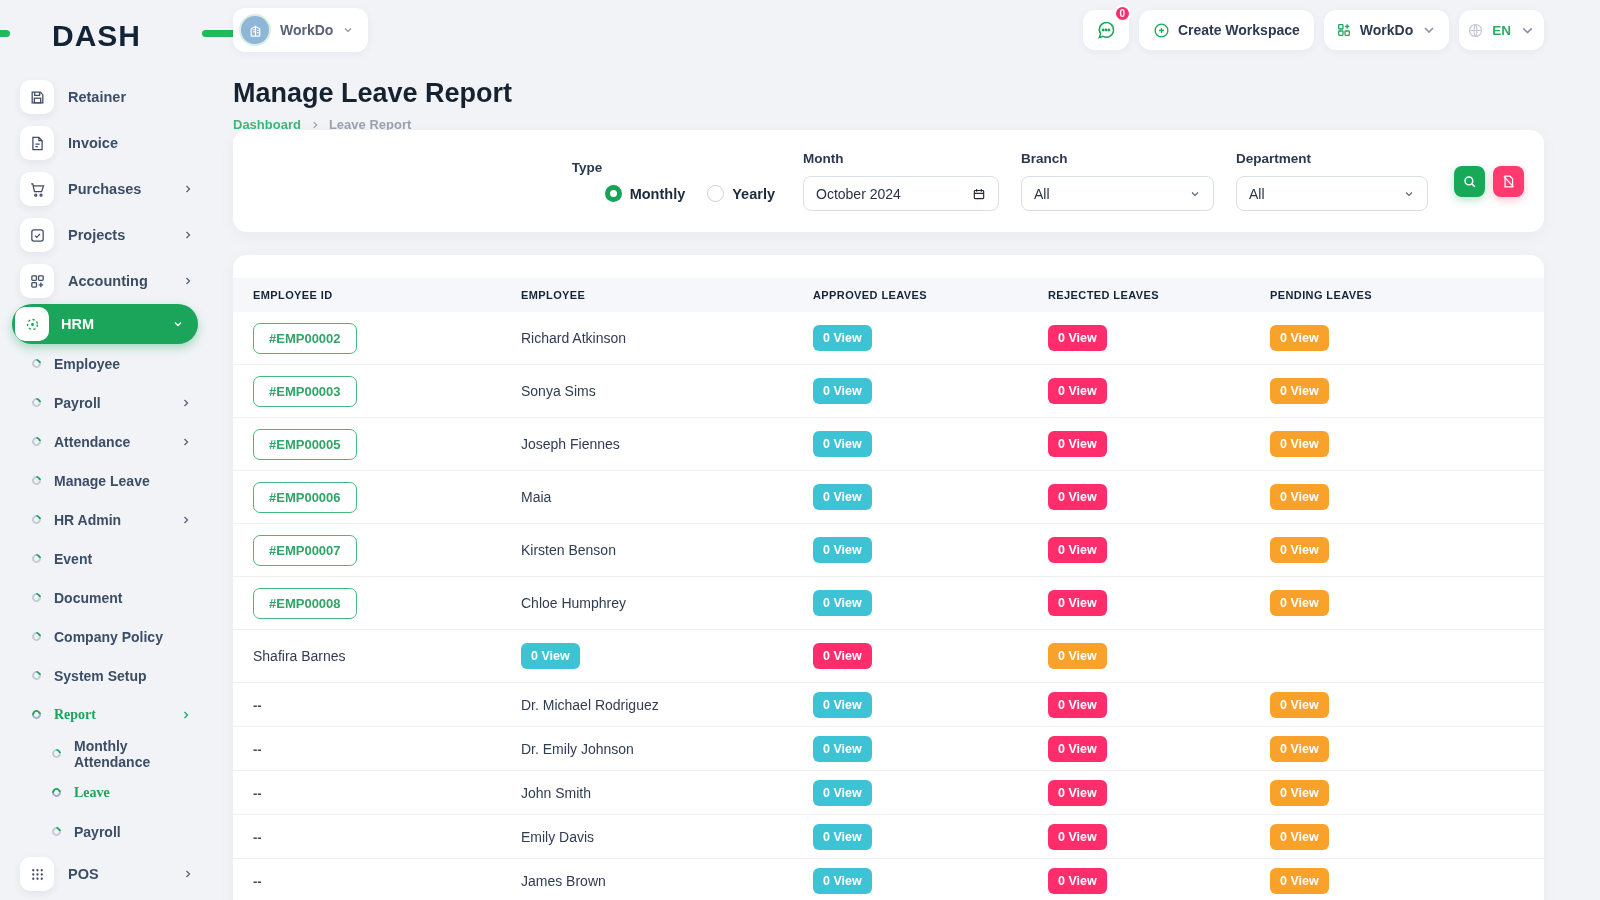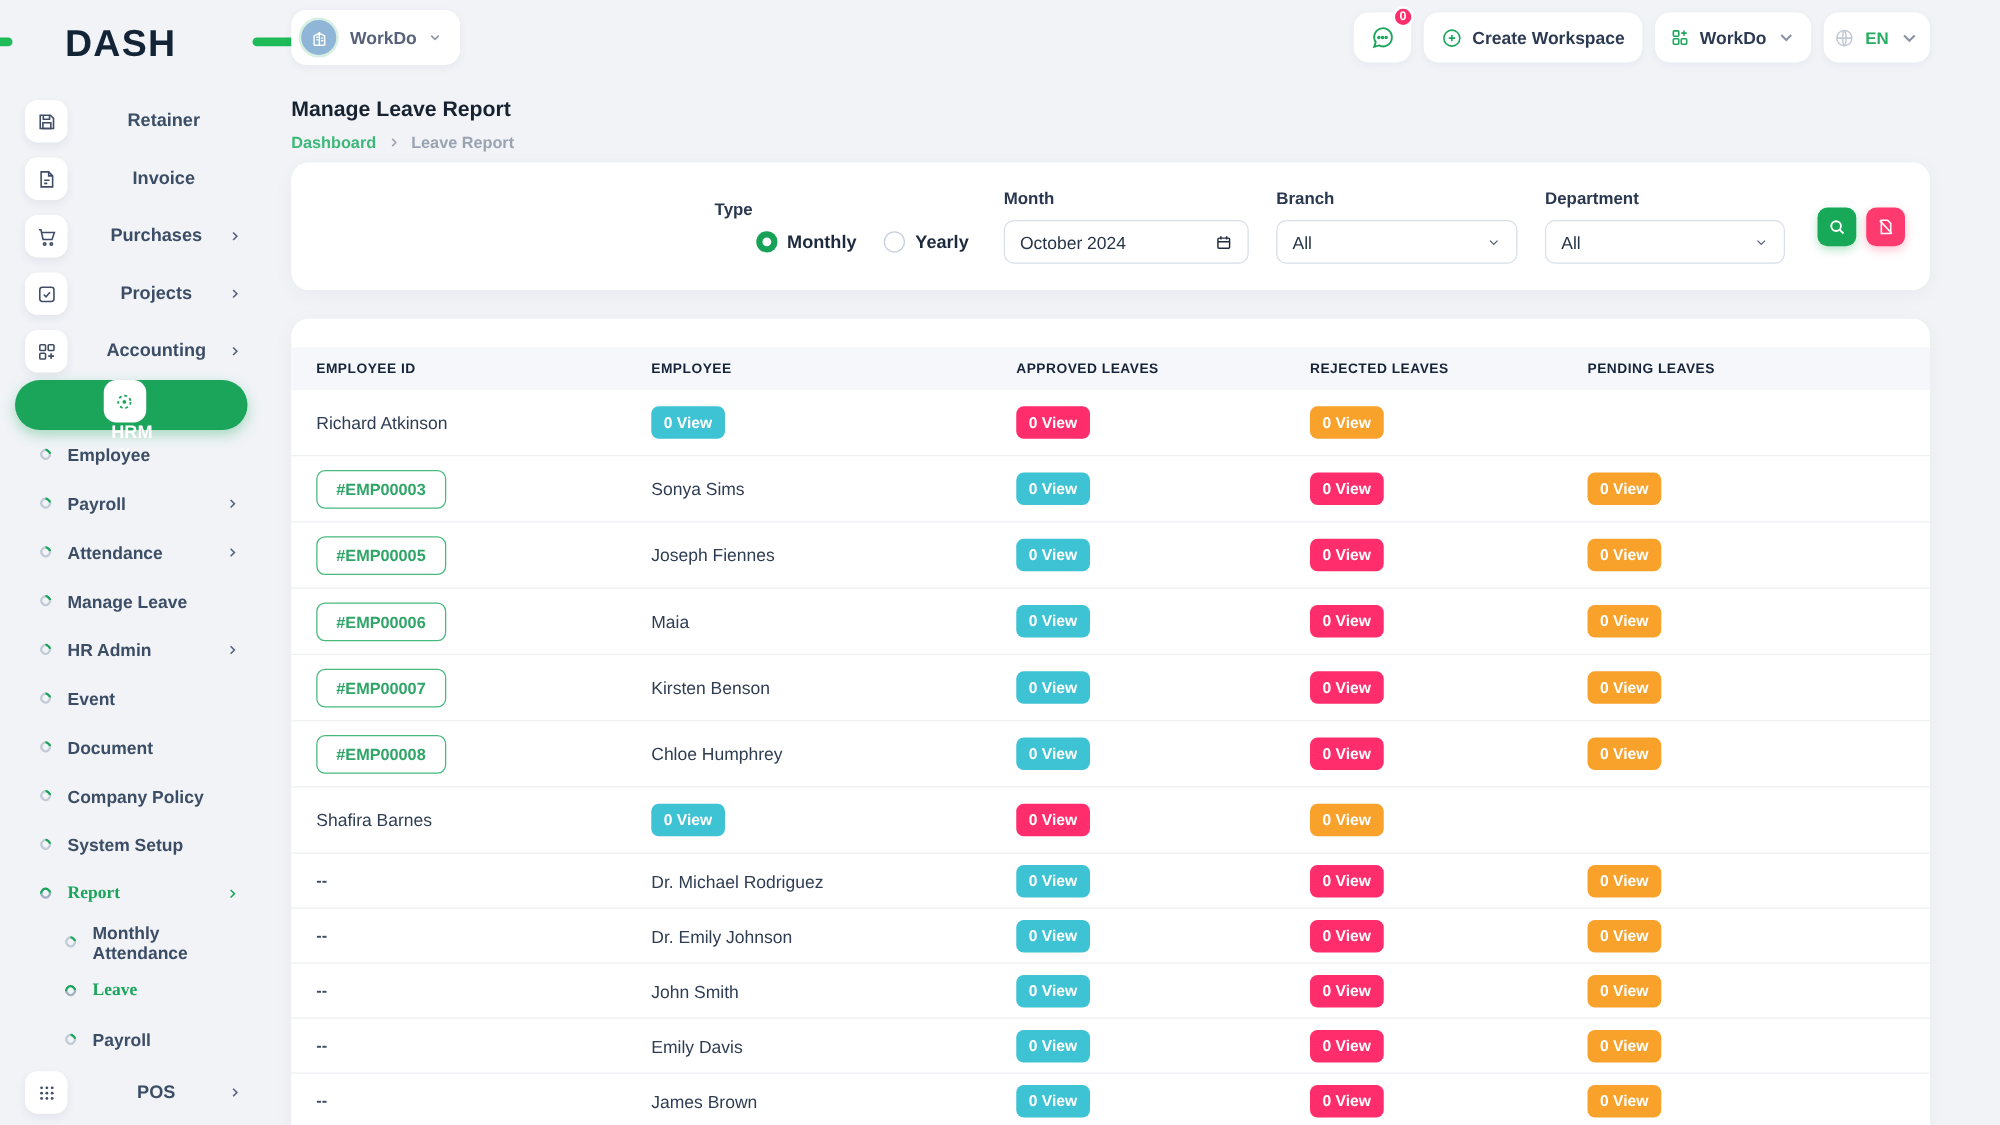--- a/index.html
+++ b/index.html
@@ -12,24 +12,24 @@
   .sidebar { position:absolute; left:0; top:0; width:212px; height:900px; padding-top:10px; }
   .logo { height:52px; display:flex; align-items:center; padding-left:52px; position:relative; }
   .logo-text { font-size:30px; font-weight:800; letter-spacing:1px; color:#132437; font-style:normal; position:relative; }
   .logo-dash-l { position:absolute; left:-4px; top:20px; width:14px; height:7px; background:#1fbb58; border-radius:4px; }
   .logo-dash-r { position:absolute; right:-26px; top:20px; width:36px; height:7px; background:#1fbb58; border-radius:4px; }
   .nav { padding-top:12px; }
   .nav-main { height:46px; display:flex; align-items:center; padding:0 18px 0 20px; cursor:pointer; }
   .icon-sq { width:34px; height:34px; background:#fff; border-radius:10px; display:flex; align-items:center; justify-content:center;
              box-shadow:0 3px 8px rgba(25,40,70,.07); color:#3f4e66; flex:0 0 34px; }
   .icon-sq svg { width:17px; height:17px; }
-  .nav-main .lbl { margin-left:14px; font-size:14.5px; font-weight:700; color:#3c4d66; flex:1;text-align:center; }
+  .nav-main .lbl { margin-left:14px; font-size:14.5px; font-weight:700; color:#3c4d66; flex:1; }
   .nav-main .chev, .nav-sub .chev { color:#55627a; display:flex; }
   .chev svg { width:12px; height:12px; }
-  .nav-main.active { margin:0 14px 0 12px; padding:0 14px 0 3px; height:40px; background:#1ba55b; border-radius:40px; box-shadow:0 4px 10px rgba(27,165,91,.35);flex-direction:column; }
+  .nav-main.active { margin:0 14px 0 12px; padding:0 14px 0 3px; height:40px; background:#1ba55b; border-radius:40px; box-shadow:0 4px 10px rgba(27,165,91,.35); }
   .nav-main.active .icon-sq { color:#1ba55b; box-shadow:none; }
   .nav-main.active .lbl { color:#fff; margin-left:12px; }
   .nav-main.active .chev { color:#fff; }
   .nav-sub { height:39px; display:flex; align-items:center; padding:0 20px 0 32px; cursor:pointer; }
   .nav-sub.ind2 { padding-left:52px; }
   .ring { width:9px; height:9px; border-radius:50%; border:2px solid #c2cbd6; border-top-color:#1ba55b; transform:rotate(40deg); flex:0 0 9px; }
   .nav-sub .lbl { margin-left:13px; font-size:14px; font-weight:700; color:#3c4d66; flex:1; }
   .nav-sub.active .lbl { color:#1ba55b;font-family:Liberation Serif, serif; }
   .nav-sub.active .ring { border-color:#9fb0c2; border-top-color:#1ba55b; border-left-color:#1ba55b; }
   .nav-sub.active .chev { color:#1ba55b; }
@@ -51,21 +51,21 @@
   .wd-pill { height:40px; padding:0 12px; gap:8px; color:#1ba55b; }
   .wd-pill svg { width:16px; height:16px; }
   .wd-pill .t { font-size:14px; font-weight:700; color:#2c3a52; }
   .wd-pill .chev, .lang-pill .chev, .ws-pill .chev { color:#8a93a5; display:flex; }
   .lang-pill { height:40px; padding:0 8px; gap:8px; }
   .lang-pill .globe { color:#c2c9d4; display:flex; }
   .lang-pill svg { width:17px; height:17px; }
   .lang-pill .t { font-size:13.5px; font-weight:700; color:#27ae60; }
   
   .page-head { position:absolute; left:233px; top:78px; }
-  .page-title { font-size:17px; font-weight:700; color:#16222f; }
+  .page-title { font-size:27px; font-weight:700; color:#16222f; }
   .crumbs { margin-top:8px; display:flex; align-items:center; gap:9px; font-size:13px;text-align:right; }
   .crumb-home { color:#3cb878; font-weight:600; cursor:pointer; }
   .crumb-sep { color:#9aa3b2; display:flex; } .crumb-sep svg{ width:10px; height:10px; }
   .crumb-cur { color:#9aa3b2; font-weight:600; }
   
   .filter-card { position:absolute; left:233px; width:1311px; top:130px; height:102px; background:#fff; border-radius:14px;
                  box-shadow:0 4px 18px rgba(20,30,60,.04); display:flex; align-items:center; justify-content:flex-end; padding:0 20px; gap:22px; }
   .f-label { font-size:13.5px; font-weight:600; color:#2b3950; margin-bottom:10px; }
   .type-group { margin-right:6px; }
   .radio-row { display:flex; gap:22px; align-items:center;padding-left:33px; }
@@ -435,20 +435,21 @@
 <div class="table-card">
   <div class="thead">
     <div class="th">EMPLOYEE ID</div>
     <div class="th">EMPLOYEE</div>
     <div class="th">APPROVED LEAVES</div>
     <div class="th">REJECTED LEAVES</div>
     <div class="th">PENDING LEAVES</div>
   </div>
   <div id="table-body">
   <div class="trow">
+    <div class="cell c-id"><span class="emp-pill">#EMP00002</span></div>
     <div class="cell c-name">Richard Atkinson</div>
     <div class="cell"><span class="badge teal">0 View</span></div>
     <div class="cell"><span class="badge pink">0 View</span></div>
     <div class="cell"><span class="badge orange">0 View</span></div>
   </div>
 
   <div class="trow">
     <div class="cell c-id"><span class="emp-pill">#EMP00003</span></div>
     <div class="cell c-name">Sonya Sims</div>
     <div class="cell"><span class="badge teal">0 View</span></div>

